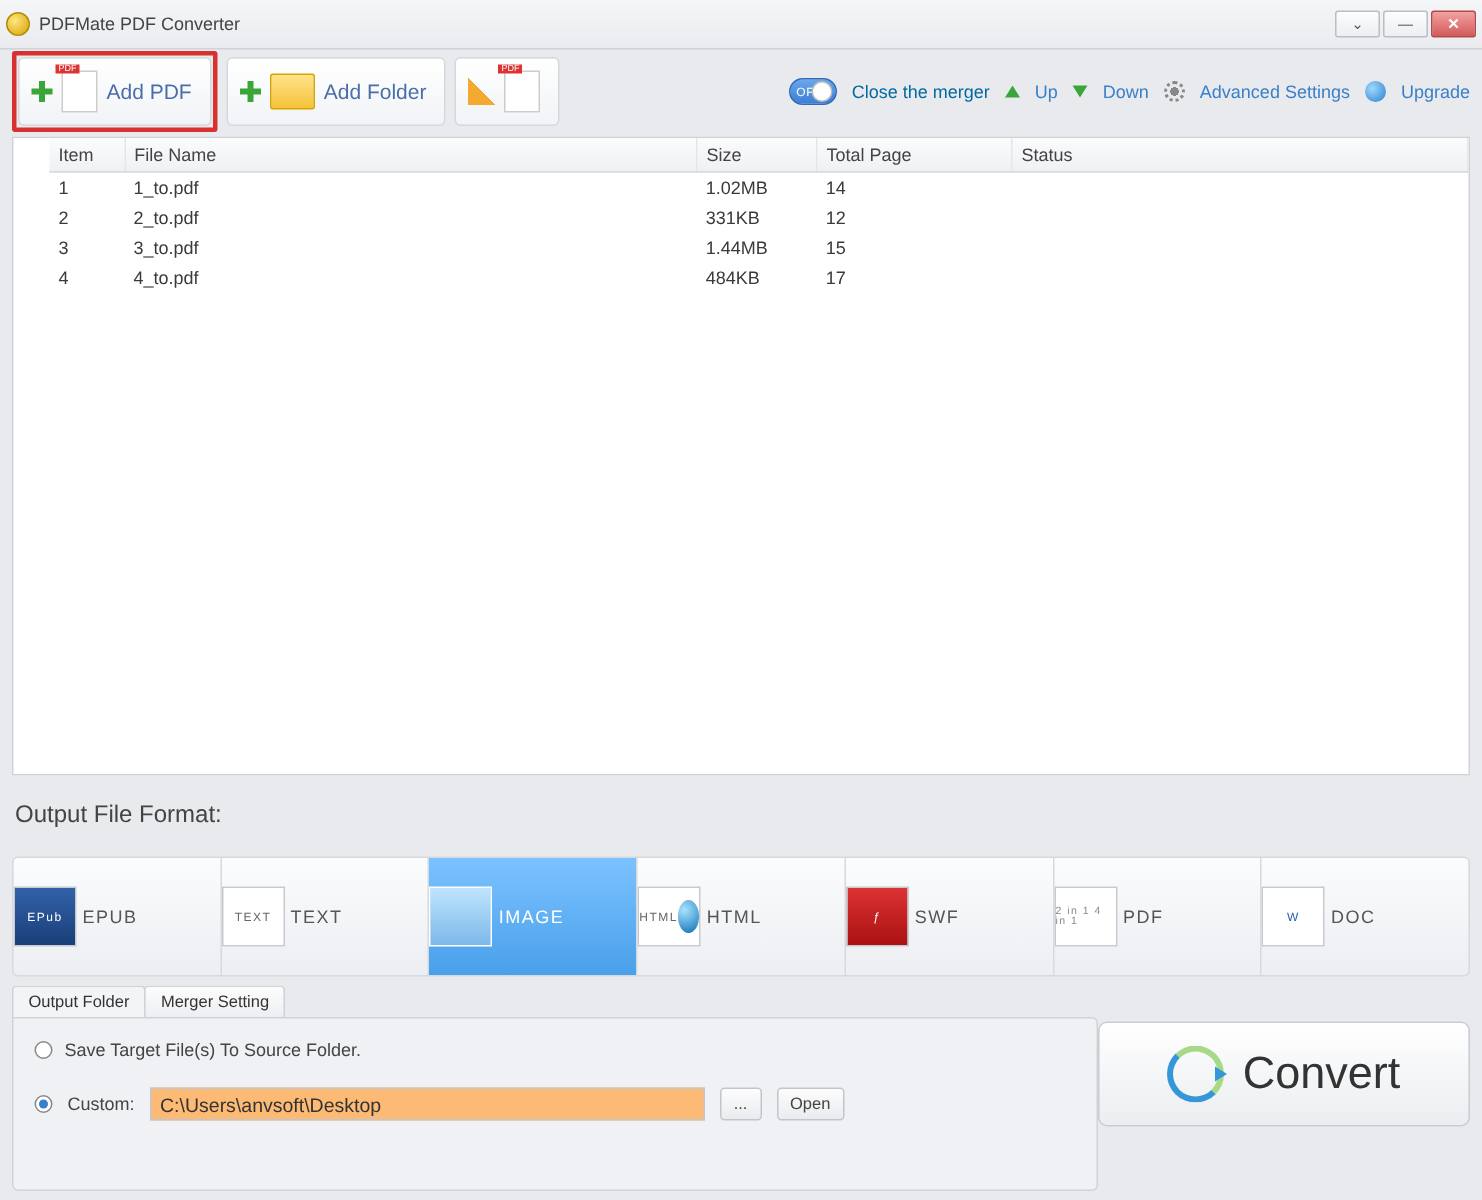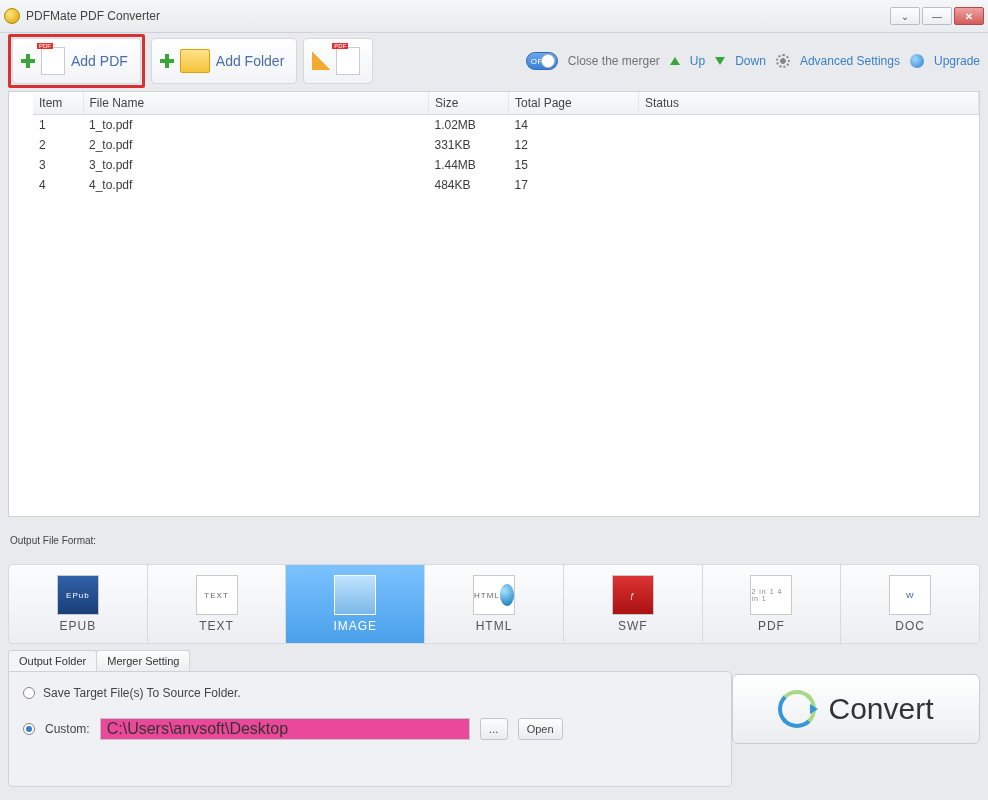--- a/index.html
+++ b/index.html
@@ -90,21 +90,21 @@
   background: linear-gradient(#6aa7ea, #3c7fd6);
   border: 1px solid #2f6cb8;
   color: #fff; font-size: 8px; letter-spacing: .5px;
   display: inline-flex; align-items: center; justify-content: flex-start;
   padding-left: 4px; position: relative;
 }
 .toggle-knob {
   width: 14px; height: 14px; background: #fff; border-radius: 50%;
   position: absolute; right: 2px; top: 1px; border: 1px solid #bbb;
 }
-.link { color: #737373; }
+.link { color: #0369a1; }
 .link.blue { color: #3a7fca; }
 .arrow-up, .arrow-down {
   width: 0; height: 0; display: inline-block;
   border-left: 5px solid transparent; border-right: 5px solid transparent;
 }
 .arrow-up { border-bottom: 8px solid #3aa63a; }
 .arrow-down { border-top: 8px solid #3aa63a; }
 .gear {
   width: 14px; height: 14px; display: inline-block;
   background: radial-gradient(circle, #888 40%, transparent 42%);
@@ -132,38 +132,38 @@
   background: linear-gradient(#fbfbfc, #eff1f4);
   border-bottom: 1px solid #d7dbe0;
   border-right: 1px solid #e3e6ea;
   padding: 4px 6px;
   font-size: 12px; color: #444;
 }
 tbody td { padding: 3px 6px; }
 th.item { width: 50px; }
 th.size { width: 80px; }
 th.total { width: 130px; }
-th.status { width: 340px; }
-
-
-.section-label { font-size: 10px; color: #444; margin: 18px 10px; }
+th.status { width: 304px; }
+
+
+.section-label { font-size: 16px; color: #444; margin: 18px 10px; }
 .format-bar {
   margin: 2px 8px;
   display: flex;
   border: 1px solid #d6dade;
   background: linear-gradient(#fbfcfd, #eceef2);
   border-radius: 4px;
   overflow: hidden;
 }
 .format-btn {
   flex: 1;
   height: 78px;
   border-right: 1px solid #d6dade;
-  display: flex; flex-direction: column;
-  align-items: center; justify-content: center;
+  display: flex; flex-direction: row;
+  align-items: center; 
   gap: 4px;
   font-size: 12px; letter-spacing: 1px; color: #555;
 }
 .format-btn:last-child { border-right: none; }
 .format-btn.selected {
   background: linear-gradient(#7bc2ff, #49a0ea);
   color: #fff;
 }
 .fmt-icon { width: 42px; height: 40px; border: 1px solid #c6c9cd; background: #fff; display: flex; align-items: center; justify-content: center; font-size: 8px; color: #666; }
 .fmt-icon.epub { background: linear-gradient(#3161a8, #1a3f78); color: #fff; }
@@ -203,22 +203,22 @@
 .radio {
   width: 12px; height: 12px; border: 1px solid #888;
   border-radius: 50%; display: inline-block; position: relative; background: #fff;
 }
 .radio.checked::after {
   content: ""; position: absolute; inset: 2px; background: #3a7fca; border-radius: 50%;
 }
 .path-row { display: flex; align-items: center; gap: 10px; }
 .path-input {
   width: 370px; height: 22px;
-  border: 1px solid #c2c6cc; background: #ec4899;
-  padding: 0 6px; font-size: 16px; color: #333;
+  border: 1px solid #c2c6cc; background: #fdba74;
+  padding: 0 6px; font-size: 13px; color: #333;
 }
 .browse-btn, .open-btn {
   height: 22px; padding: 0 8px;
   border: 1px solid #c2c6cc; background: linear-gradient(#fdfdfd, #e9ebee);
   border-radius: 3px;
   font-size: 11px; display: inline-flex; align-items: center;
 }
 .browse-btn { width: 28px; justify-content: center; }
 
 

